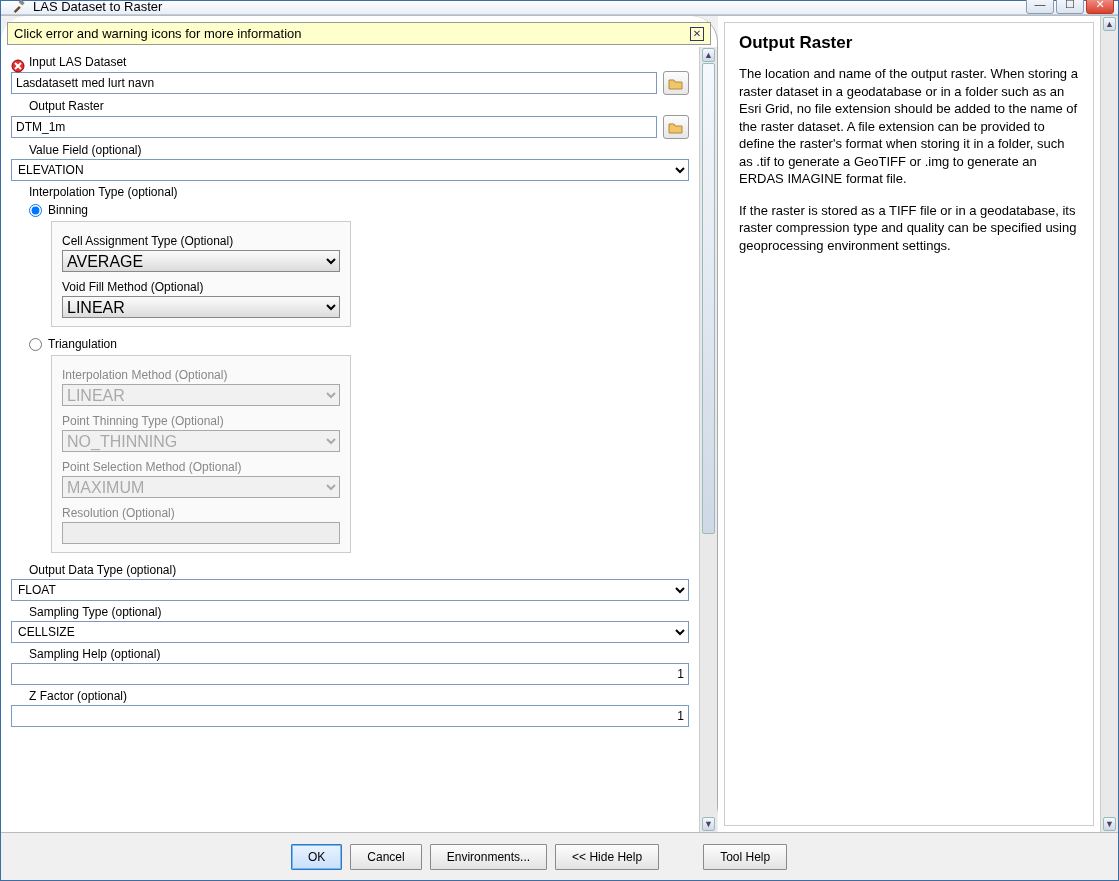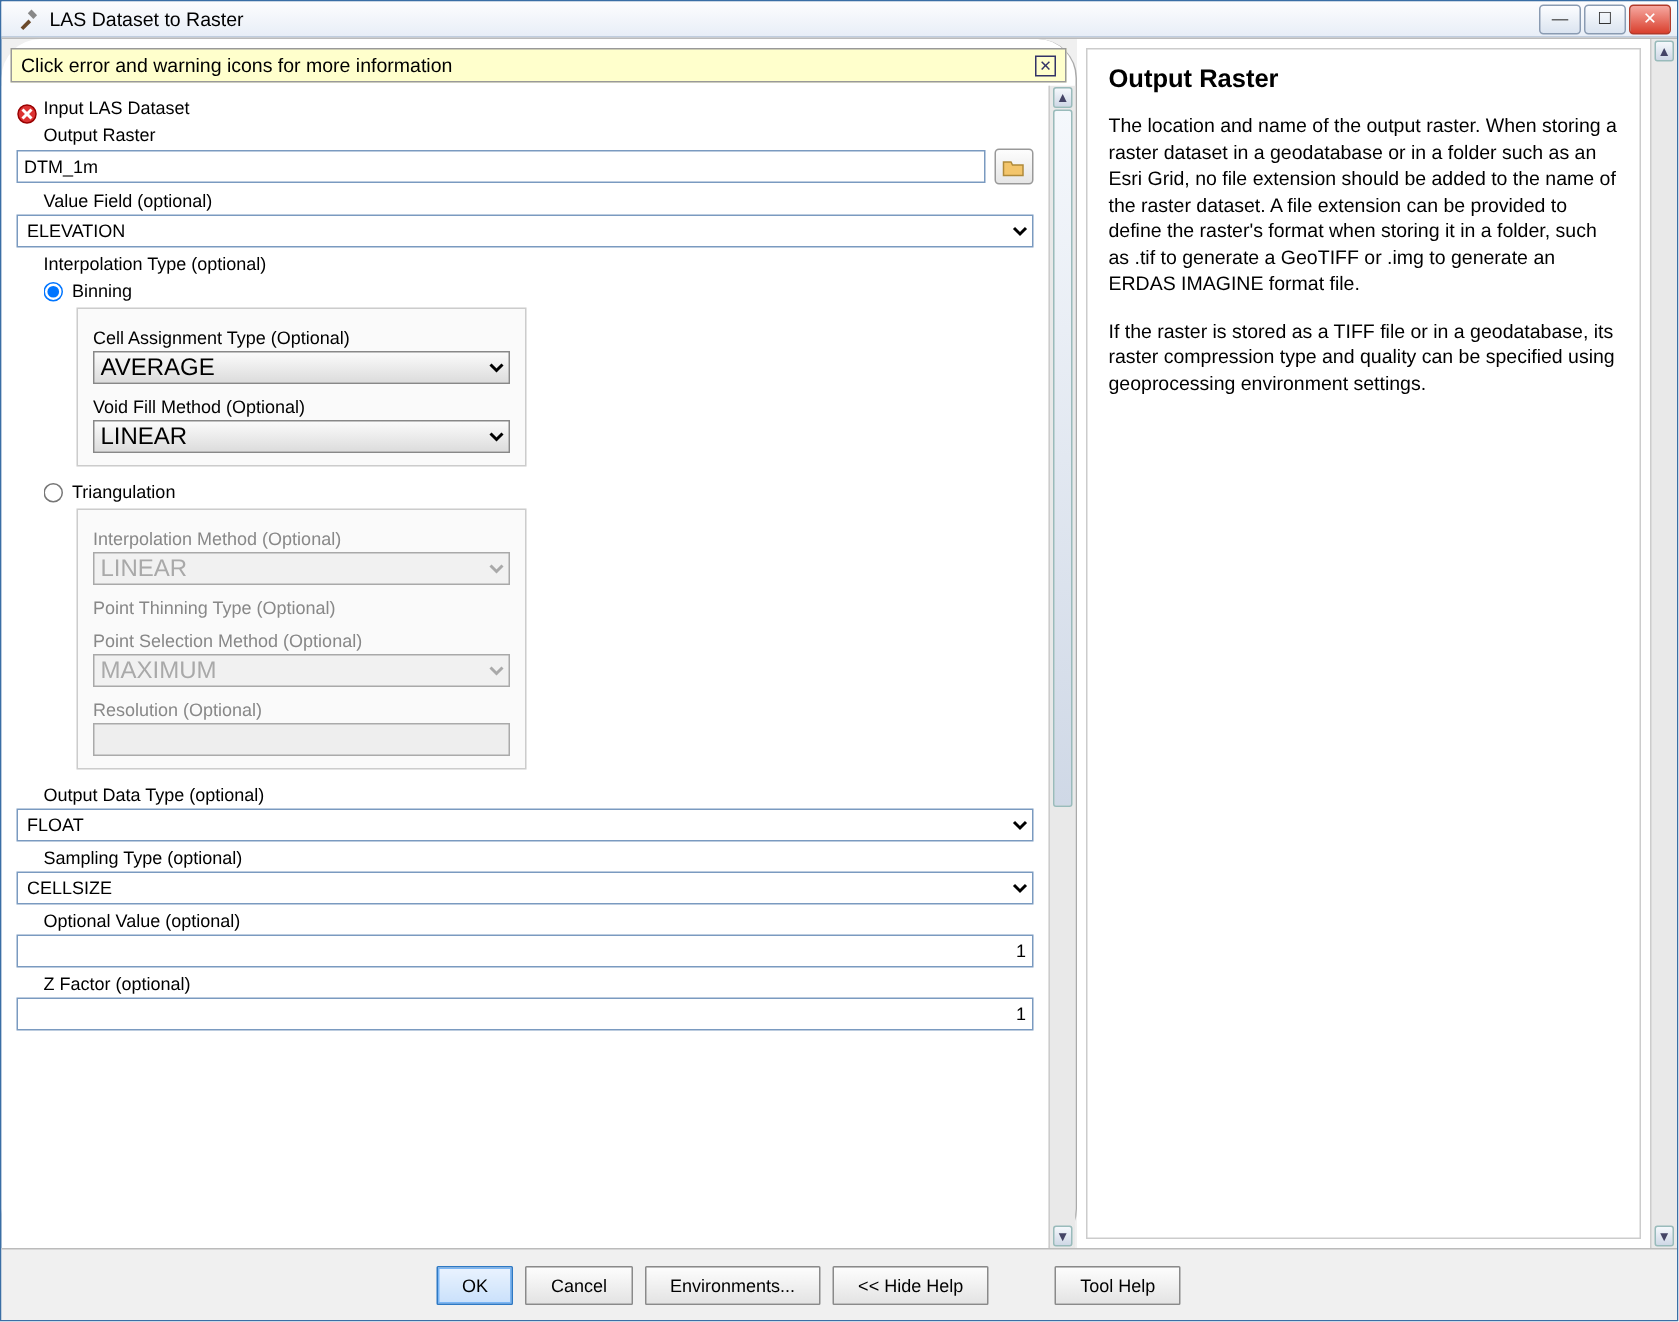--- a/index.html
+++ b/index.html
@@ -1,18 +1,18 @@
 <!DOCTYPE html>
 <html><head>
 <meta charset="utf-8">
 <style>
   * { box-sizing: border-box; margin: 0; padding: 0; }
   body { font-family: "Segoe UI", Tahoma, sans-serif; font-size: 12px; background: #fff; }
   .window { width: 1119px; height: 881px; border: 1px solid #3a6ea5; background: #f0f0f0; display: flex; flex-direction: column; }
-  .titlebar { height: 24px; background: linear-gradient(#fdfdfe, #e8eef7); border-bottom: 1px solid #c0cdde; display: flex; align-items: center; padding: 0 4px; }
+  .titlebar { height: 14px; background: linear-gradient(#fdfdfe, #e8eef7); border-bottom: 1px solid #c0cdde; display: flex; align-items: flex-end; padding: 0 4px; }
   .titlebar .app-icon { width: 16px; height: 16px; margin: 0 6px; display:flex;align-items:center;justify-content:center;}
   .titlebar .title { flex: 1; color: #000; font-size: 13px; }
   .win-btns { display: flex; gap: 2px; }
   .win-btn { width: 28px; height: 20px; border: 1px solid #8a9bb2; border-radius: 3px; background: linear-gradient(#fcfdff,#dbe4f0); display:flex;align-items:center;justify-content:center; font-size:11px; color:#333;}
   .win-close { background: linear-gradient(#f6a8a0,#d9402e); border-color:#b33a2a; color:#fff;}
   .content { flex: 1; display: flex; overflow: hidden; border-top:1px solid #bbb;}
   .left-pane { flex: 1; display: flex; flex-direction: column; border-right: 1px solid #aaa; background:#fff;border-radius:26px;}
   .right-pane { width: 400px; background: #fff; display:flex;}
   .help-body { flex:1; padding: 10px 14px; color:#000; font-size:13px; overflow:auto; border:1px solid #ccc; margin:6px;}
   .help-body h2 { font-size: 17px; font-weight:bold; margin-bottom: 12px; }
@@ -82,20 +82,28 @@
 
           <div class="field-row">
             <span class="error-icon">
               <svg width="14" height="14">
                   <circle cx="7" cy="7" r="6" fill="#d33" stroke="#900"></circle>
                   <line x1="4" y1="4" x2="10" y2="10" stroke="#fff" stroke-width="2"></line>
                   <line x1="10" y1="4" x2="4" y2="10" stroke="#fff" stroke-width="2"></line>
                 </svg>
             </span>
             <label class="field-label">Input LAS Dataset</label>
+            <div class="input-line">
+              <input type="text" class="tx" value="Lasdatasett med lurt navn" style="">
+              <button class="folder-btn">
+                <svg width="16" height="14">
+                    <path d="M1 4 h5 l1 2 h7 v7 h-13 z" fill="#f3c56b" stroke="#b08a3a"></path>
+                  </svg>
+              </button>
+            </div>
           </div>
 
           <div class="field-row">
             <label class="field-label">Output Raster</label>
             <div class="input-line">
               <input type="text" class="tx" value="DTM_1m" style="">
               <button class="folder-btn">
                 <svg width="16" height="14">
                     <path d="M1 4 h5 l1 2 h7 v7 h-13 z" fill="#f3c56b" stroke="#b08a3a"></path>
                   </svg>
@@ -134,20 +142,23 @@
             <input type="radio" name="interp" style="">
             <span>Triangulation</span>
           </div>
 
           <div class="sub-box">
             <label class="disabled-txt">Interpolation Method (Optional)</label>
             <select class="small-select" disabled="">
               <option>LINEAR</option>
             </select>
             <label class="disabled-txt" style="margin-top:8px">Point Thinning Type (Optional)</label>
+            <select class="small-select" disabled="">
+              <option>NO_THINNING</option>
+            </select>
             <label class="disabled-txt" style="margin-top:8px">Point Selection Method (Optional)</label>
             <select class="small-select" disabled="">
               <option>MAXIMUM</option>
             </select>
             <label class="disabled-txt" style="margin-top:8px">Resolution (Optional)</label>
             <input class="small-input" disabled="" value="" style="">
           </div>
 
           <div class="field-row">
             <label class="field-label">Output Data Type (optional)</label>
@@ -157,21 +168,21 @@
           </div>
 
           <div class="field-row">
             <label class="field-label">Sampling Type (optional)</label>
             <select class="sel">
               <option>CELLSIZE</option>
             </select>
           </div>
 
           <div class="field-row">
-            <label class="field-label">Optional Value (optional)</label>
+            <label class="field-label">Sampling Help (optional)</label>
             <input type="text" class="tx right" style="width: 100%;" value="1">
           </div>
 
           <div class="field-row">
             <label class="field-label">Z Factor (optional)</label>
             <input type="text" class="tx right" style="width: 100%;" value="1">
           </div>
 
         </div>
         <div class="scrollbar-v">

